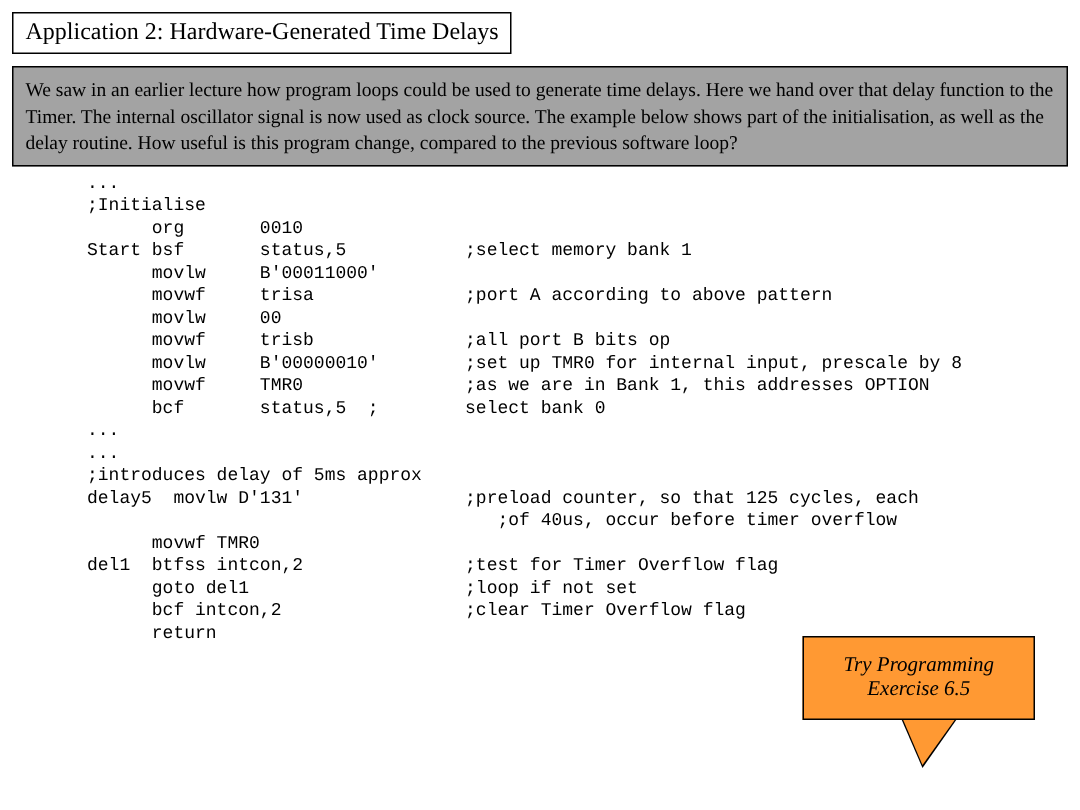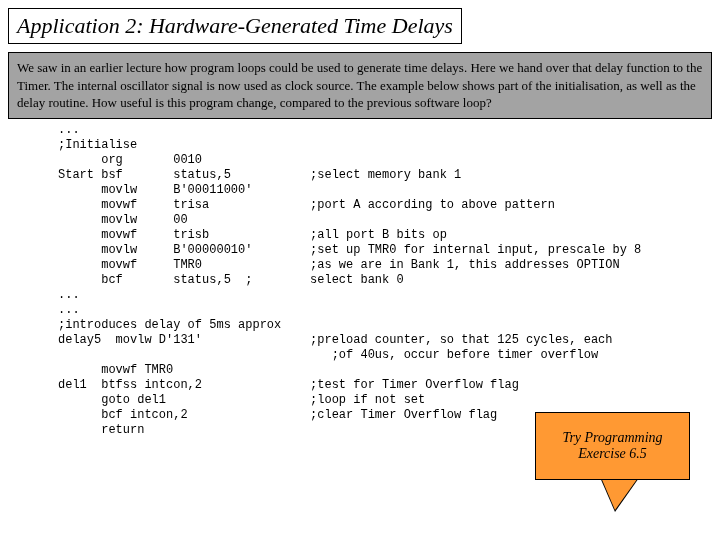--- a/index.html
+++ b/index.html
@@ -9,23 +9,22 @@
     background: #fff;
     width: 720px;
     height: 540px;
     box-sizing: border-box;
     position: relative;
   }
   .title-box {
     border: 1.5px solid #000;
     padding: 4px 8px;
     display: inline-block;
-    font-size: 22px;
+    font-size: 16px;
     margin-bottom: 8px;
-    font-style: italic;
   }
   .desc-box {
     border: 1px solid #000;
     background: #a3a3a3;
     padding: 6px 8px;
     font-size: 13px;
     line-height: 1.35;
     margin-bottom: 4px;
   }
   .code-block {
@@ -34,21 +33,21 @@
     line-height: 1.25;
     white-space: pre;
     color: #000;
     margin-left: 50px;
   }
   .callout {
     position: absolute;
     right: 30px;
     bottom: 60px;
     width: 155px;
-    height: 68px;
+    height: 56px;
     background: #ff9933;
     border: 1px solid #000;
     font-family: 'Times New Roman', serif;
     font-size: 14px;
     font-style: italic;
     text-align: center;
     display: flex;
     align-items: center;
     justify-content: center;
     padding: 4px;

